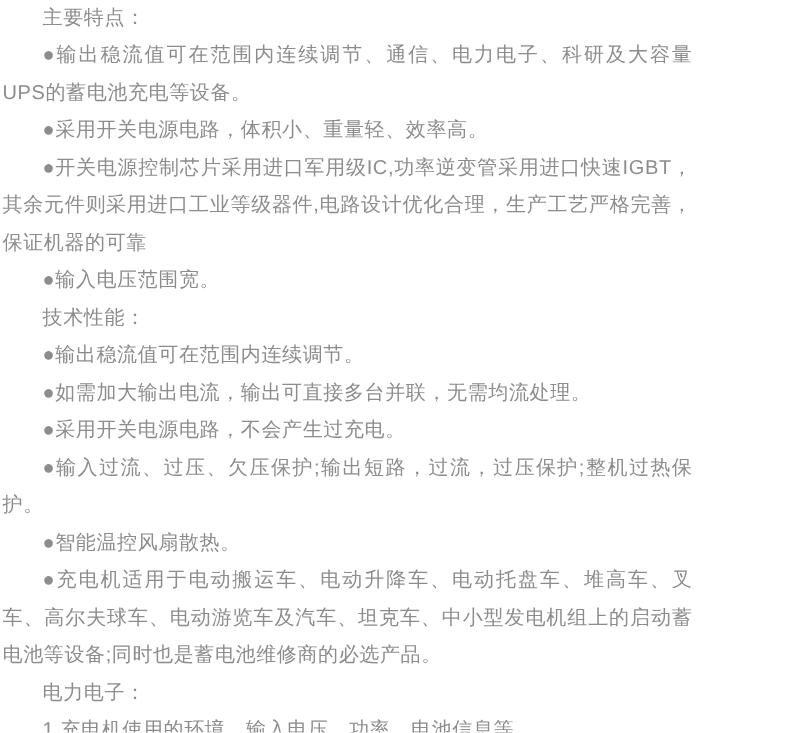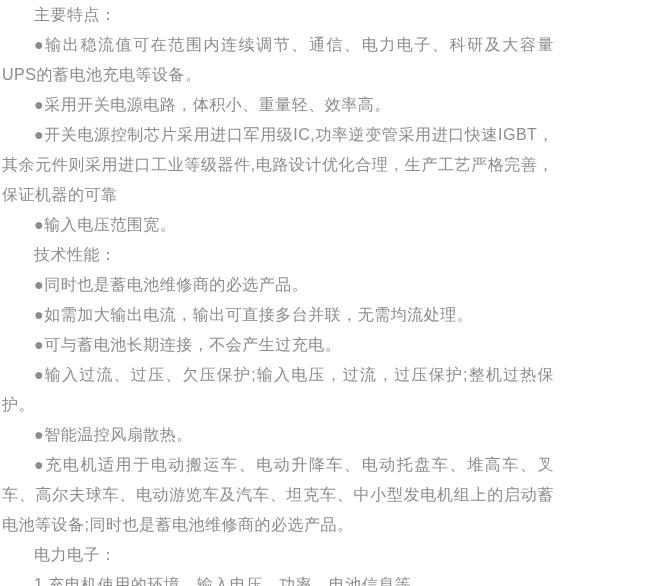--- a/index.html
+++ b/index.html
@@ -36,24 +36,24 @@
   <section>
     <p>主要特点：</p>
     <p>●输出稳流值可在范围内连续调节、通信、电力电子、科研及大容量UPS的蓄电池充电等设备。</p>
     <p>●采用开关电源电路，体积小、重量轻、效率高。</p>
     <p>●开关电源控制芯片采用进口军用级IC,功率逆变管采用进口快速IGBT，其余元件则采用进口工业等级器件,电路设计优化合理，生产工艺严格完善，保证机器的可靠</p>
   </section>
 
   <section>
     <p>●输入电压范围宽。</p>
     <p>技术性能：</p>
-    <p>●同时也是蓄电池维修商的必选产品。</p>
+    <p>●输出稳流值可在范围内连续调节。</p>
     <p>●如需加大输出电流，输出可直接多台并联，无需均流处理。</p>
-    <p>●可与蓄电池长期连接，不会产生过充电。</p>
-    <p>●输入过流、过压、欠压保护;输入电压，过流，过压保护;整机过热保护。</p>
+    <p>●采用开关电源电路，不会产生过充电。</p>
+    <p>●输入过流、过压、欠压保护;输出短路，过流，过压保护;整机过热保护。</p>
     <p>●智能温控风扇散热。</p>
     <p>●充电机适用于电动搬运车、电动升降车、电动托盘车、堆高车、叉车、高尔夫球车、电动游览车及汽车、坦克车、中小型发电机组上的启动蓄电池等设备;同时也是蓄电池维修商的必选产品。</p>
   </section>
 
   <section>
     <p>电力电子：</p>
     <p>1.充电机使用的环境，输入电压，功率，电池信息等。</p>
     <p>2.充电机外形尺寸</p>
   </section>
 

